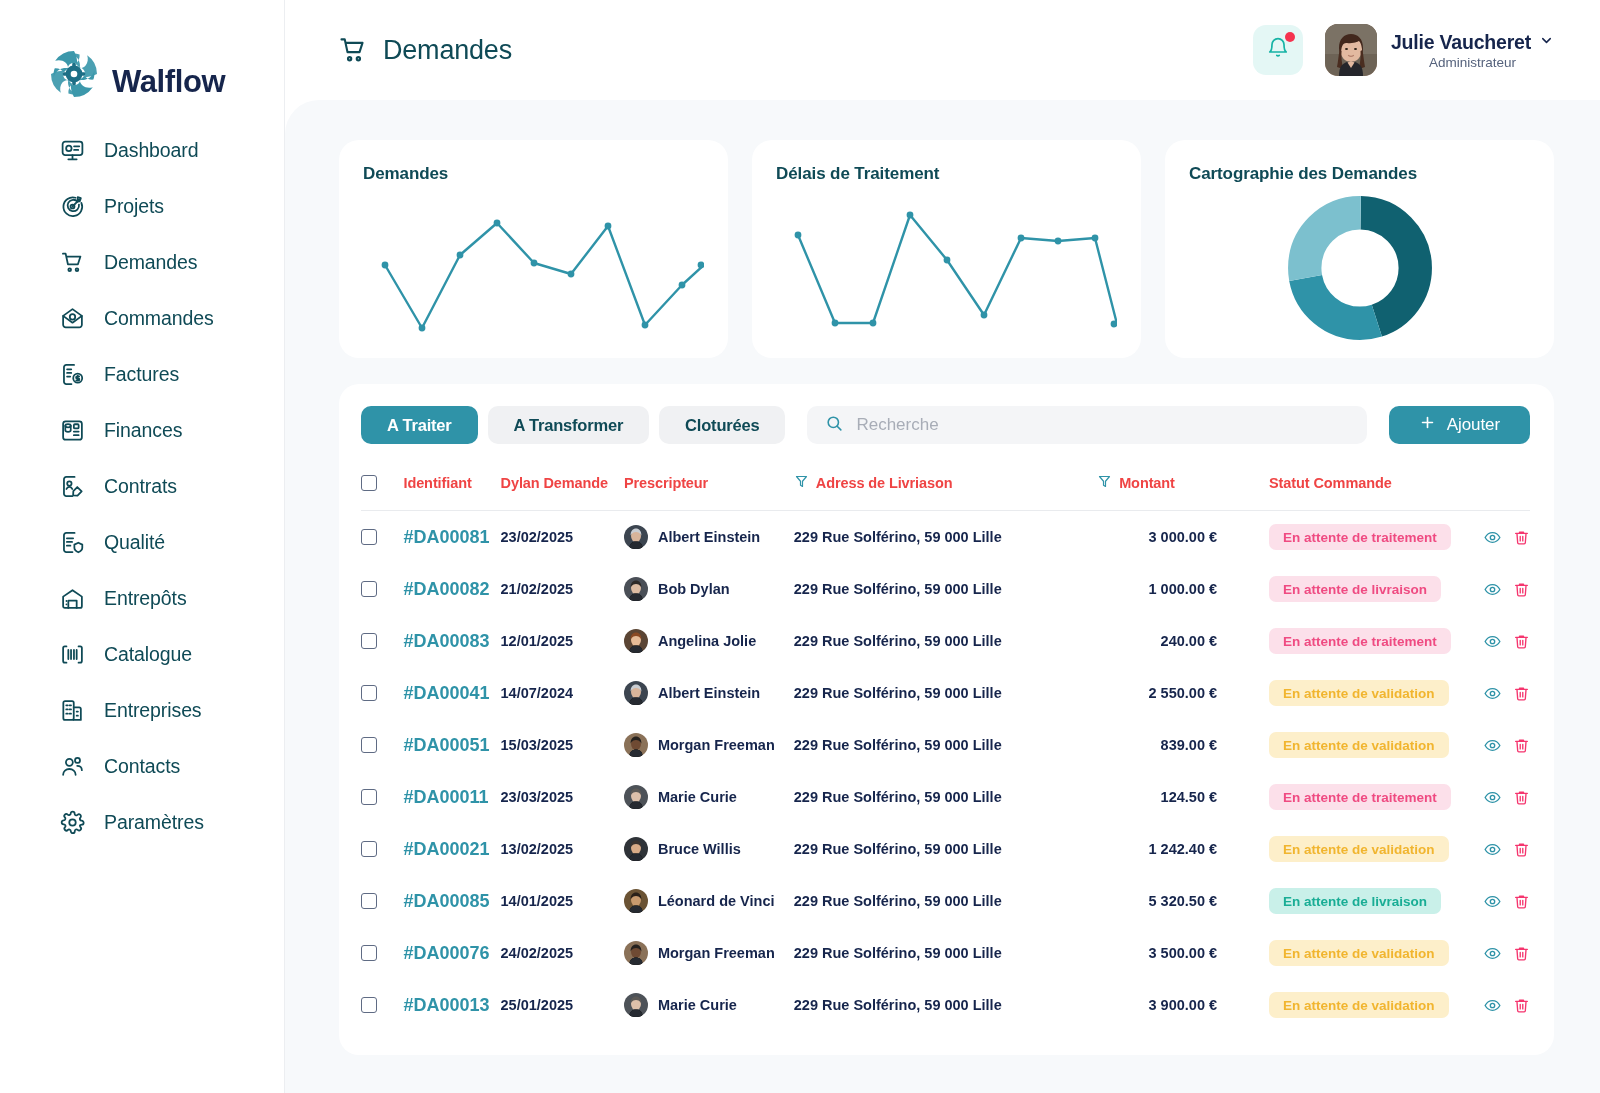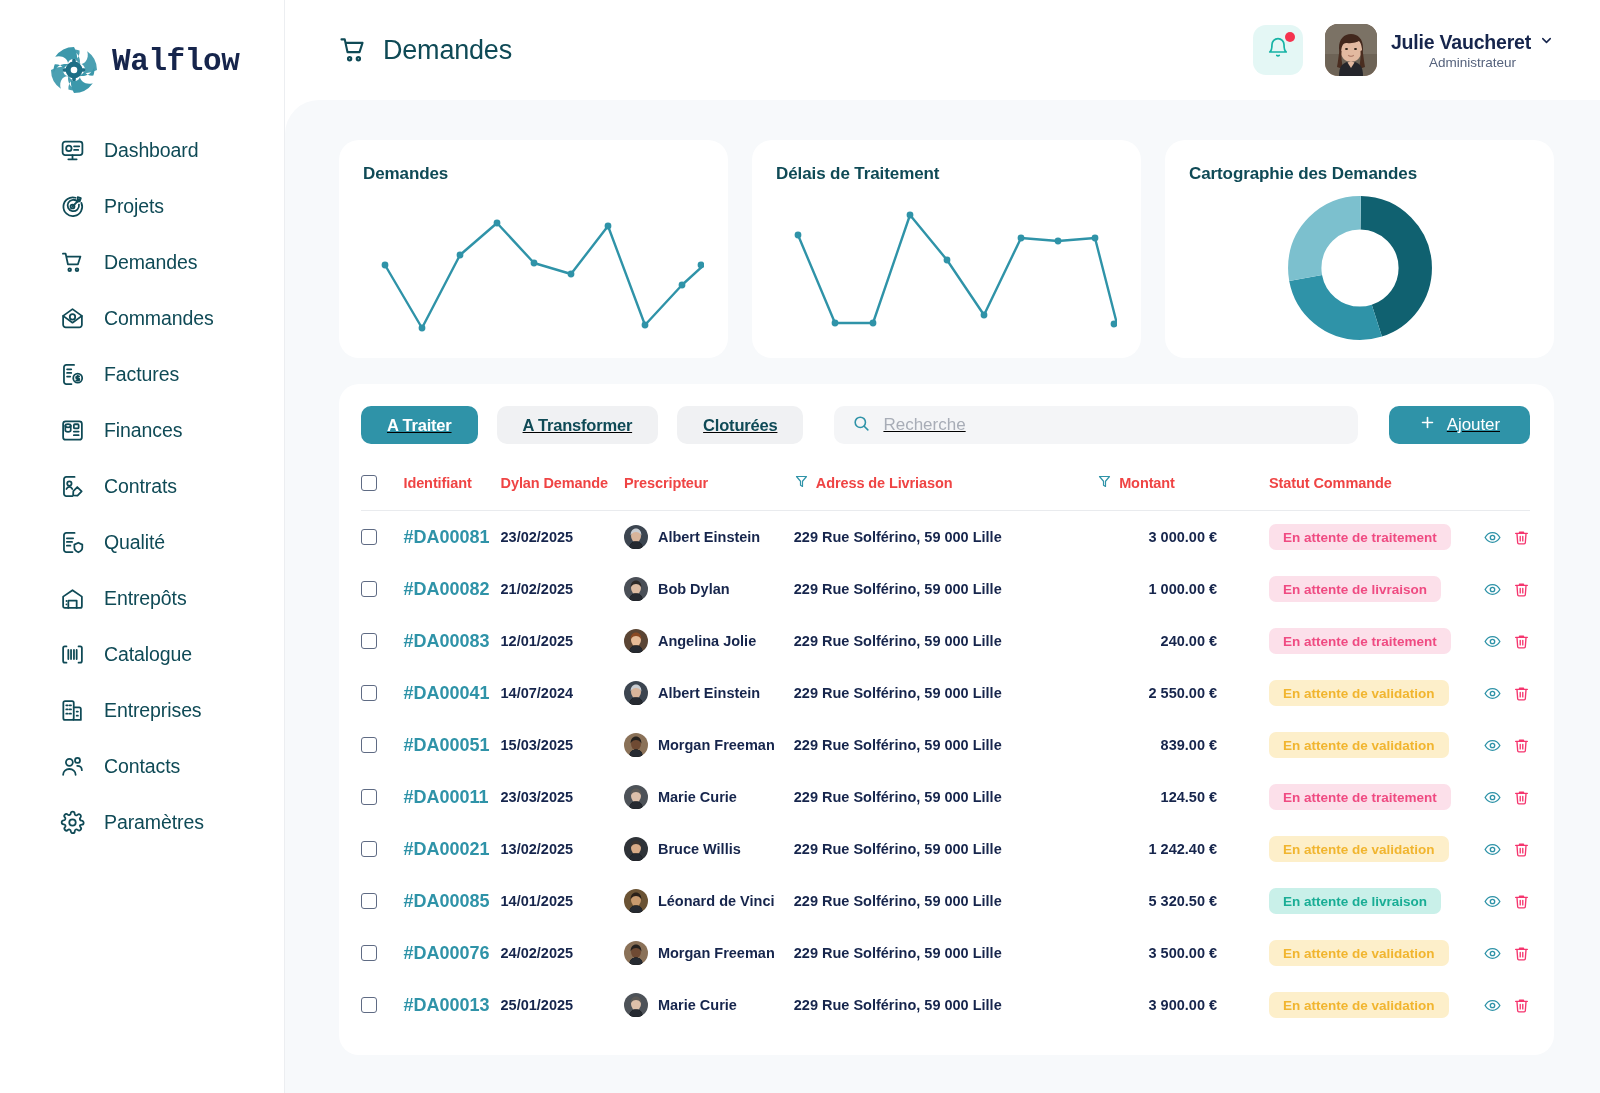--- a/index.html
+++ b/index.html
@@ -13,21 +13,21 @@
 
   
   .sidebar {
     width: 285px; height: 1093px;
     background: #ffffff;
     border-right: 1px solid #eceef1;
     display: flex; flex-direction: column;
     flex: 0 0 285px;
     position: relative; z-index: 5;
   }
-  .brand { display: flex; align-items: flex-start; gap: 12px; padding: 44px 0 0 48px; height: 100px; font-family: Liberation Mono, monospace; }
+  .brand { display: flex; align-items: flex-end; gap: 12px; padding: 44px 0 0 48px; height: 100px; }
   .brand-logo { width: 52px; height: 52px; flex: 0 0 52px; }
   .brand-name { font-size: 31px; font-weight: 700; color: #16254c; letter-spacing: -0.4px; }
 
   .nav { padding-top: 22px; display: flex; flex-direction: column; }
   .nav-item {
     display: flex; align-items: center; gap: 19px;
     height: 56px; padding-left: 60px; cursor: pointer;
     color: #0f4a56;
   }
   .nav-icon { width: 25px; height: 25px; flex: 0 0 25px; display: flex; align-items: center; justify-content: center; }
@@ -73,21 +73,21 @@
   .card.c3 { flex: 1 1 auto; }
   .card-title { font-size: 17px; font-weight: 700; color: #0f4a56; letter-spacing: -0.1px; margin-bottom: 4px; }
   .card-body { height: 160px; display: flex; align-items: center; justify-content: center; }
   .donut-wrap { display: flex; align-items: center; justify-content: center; width: 100%; height: 160px; }
 
   
   .panel {
     background: #ffffff; border-radius: 20px;
     margin-top: 26px; padding: 22px 24px 24px 22px;
   }
-  .toolbar { display: flex; align-items: center; gap: 19px; text-decoration: underline; }
+  .toolbar { display: flex; align-items: center; gap: 10px; }
   .tab {
     height: 38px; padding: 0 26px; border-radius: 10px;
     display: flex; align-items: center; justify-content: center;
     font-size: 16.5px; font-weight: 700; cursor: pointer; border: none;
     font-family: "Liberation Sans", sans-serif; letter-spacing: -0.2px;
   }
   .tab.active { background: #2f93a8; color: #ffffff; }
   .tab.idle { background: #f0f1f3; color: #0f4a56; }
 
   .search-wrap {

